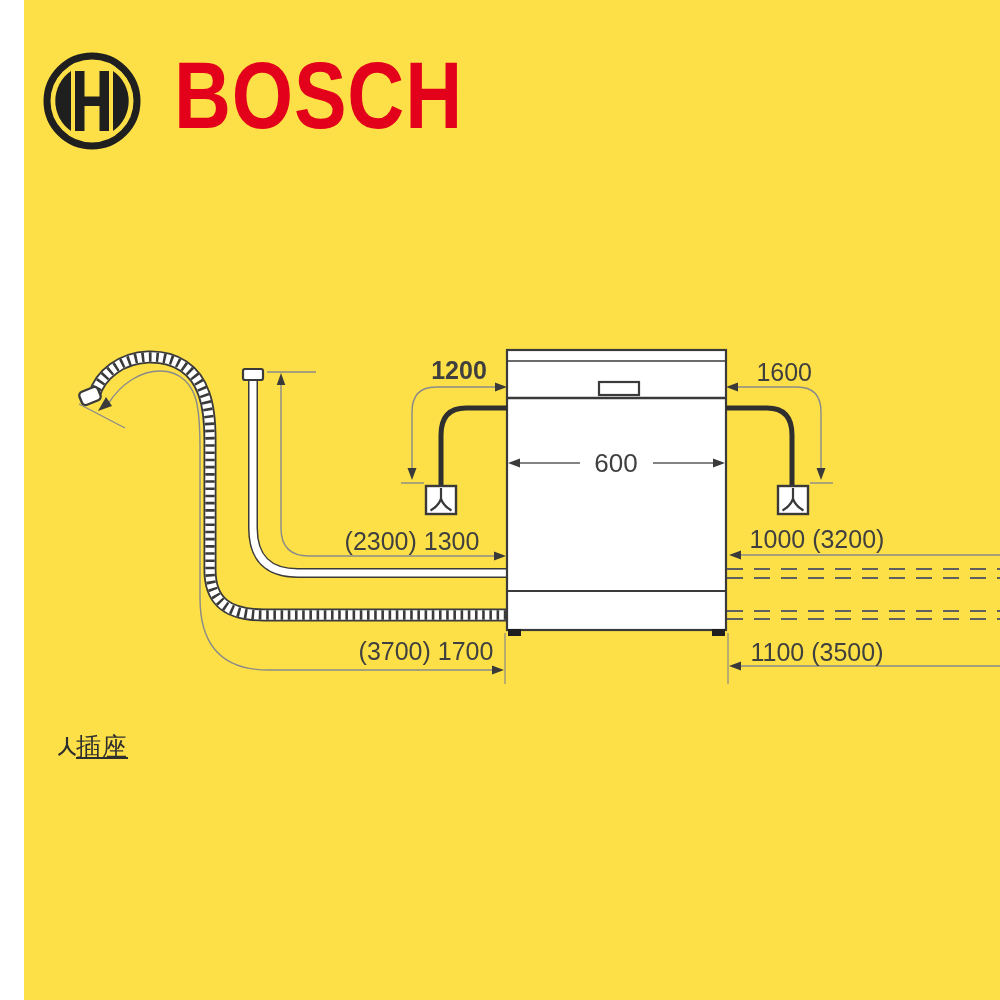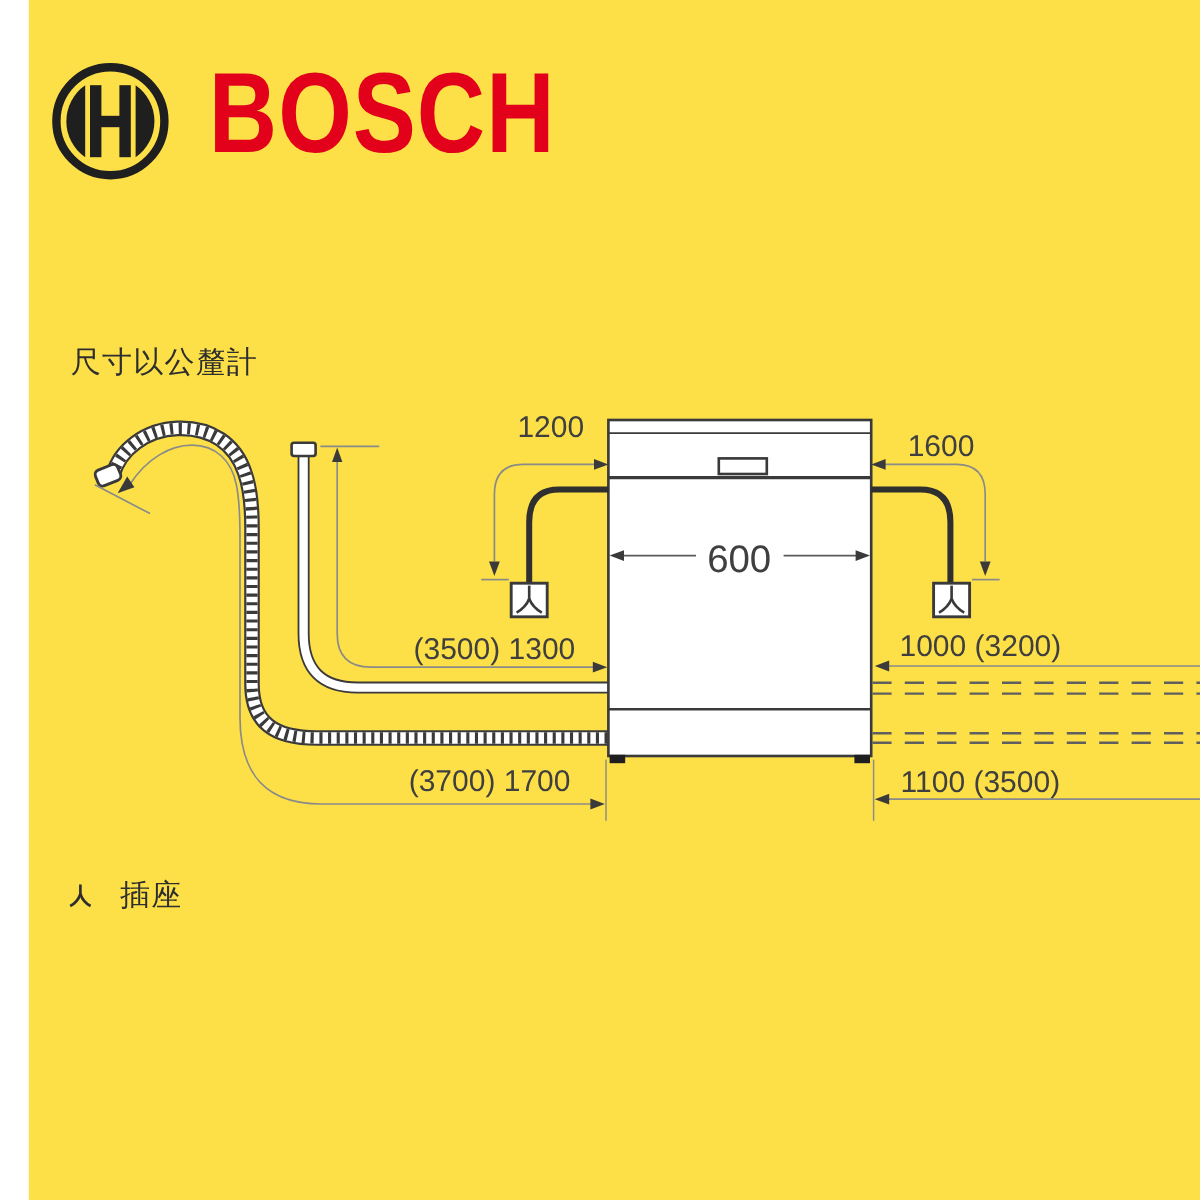--- a/index.html
+++ b/index.html
@@ -34,21 +34,20 @@
       <circle cx="50" cy="50" r="45" fill="none" stroke="#1f1f1f" stroke-width="7"></circle>
       <path d="M 29,20 A 36.5 36.5 0 0 0 29,80 Z" fill="#1f1f1f"></path>
       <path d="M 71,20 A 36.5 36.5 0 0 1 71,80 Z" fill="#1f1f1f"></path>
       <rect x="33" y="20" width="9.5" height="60" fill="#1f1f1f"></rect>
       <rect x="57.5" y="20" width="9.5" height="60" fill="#1f1f1f"></rect>
       <rect x="42" y="45.5" width="16" height="9.5" fill="#1f1f1f"></rect>
     </svg>
   </div>
   <div id="brand-text">BOSCH</div>
 
-  <div class="cjk" style="left:35px;top:287px;">尺寸以公釐計</div>
 
   <div class="abs" style="left:0;top:0;width:1000px;height:1000px;">
     <svg width="1000" height="1000" viewBox="0 0 1000 1000">
 
       <g>
         <path d="M 229,380 V 528 Q 229,573 274,573 H 483" fill="none" stroke="#3a3a3a" stroke-width="10"></path>
         <path d="M 229,380 V 528 Q 229,573 274,573 H 483" fill="none" stroke="#ffffff" stroke-width="7"></path>
         <rect x="219" y="369" width="20" height="11" rx="2" fill="#ffffff" stroke="#3a3a3a" stroke-width="2.2"></rect>
       </g>
 
@@ -132,30 +131,30 @@
       <path d="M 715,555 H 981" fill="none" stroke="#8a8a8a" stroke-width="1.4"></path>
       <polygon points="705,555 717,550.5 717,559.5" fill="#3a3a3a"></polygon>
       <path d="M 715,666 H 981" fill="none" stroke="#8a8a8a" stroke-width="1.4"></path>
       <polygon points="705,666 717,661.5 717,670.5" fill="#3a3a3a"></polygon>
 
       <line x1="481" y1="633" x2="481" y2="684" stroke="#8a8a8a" stroke-width="1.2"></line>
       <line x1="704" y1="633" x2="704" y2="684" stroke="#8a8a8a" stroke-width="1.2"></line>
     </svg>
   </div>
 
-  <div class="dim" style="left:400px;top:343px;width:70px;">1200</div>
+  <div class="dim" style="left:400px;top:357px;width:70px;font-weight:bold;">1200</div>
   <div class="dim" style="left:718px;top:359px;width:70px;text-align:right;">1600</div>
-  <div class="dim" style="left:557px;top:449px;width:70px;font-size:32px;">600</div>
-  <div class="dim" style="left:318px;top:528px;width:140px;">(3500) 1300</div>
+  <div class="dim" style="left:557px;top:449px;width:70px;font-size:26px;">600</div>
+  <div class="dim" style="left:318px;top:528px;width:140px;">(2300) 1300</div>
   <div class="dim" style="left:723px;top:526px;width:140px;">1000 (3200)</div>
-  <div class="dim" style="left:314px;top:638px;width:140px;">(3700) 1700</div>
+  <div class="dim" style="left:332px;top:638px;width:140px;">(3700) 1700</div>
   <div class="dim" style="left:723px;top:639px;width:140px;">1100 (3500)</div>
 
   <div class="abs" style="left:32px;top:734px;width:24px;height:24px;">
     <svg width="24" height="24" viewBox="0 0 24 24">
       <path d="M 11,3 V 12" stroke="#2e2e2e" stroke-width="2.2" fill="none"></path>
       <path d="M 11,11 C 9.5,15.5 6.5,19 2.5,21" stroke="#2e2e2e" stroke-width="2.2" fill="none"></path>
       <path d="M 11,11 C 12.5,15.5 15.5,19 19.5,21" stroke="#2e2e2e" stroke-width="2.2" fill="none"></path>
     </svg>
   </div>
-  <div class="cjk" style="left:76px;top:731px;">插座</div>
+  <div class="cjk" style="left:52px;top:731px;text-decoration:underline;">插座</div>
 
 </div>
 
 </body></html>

